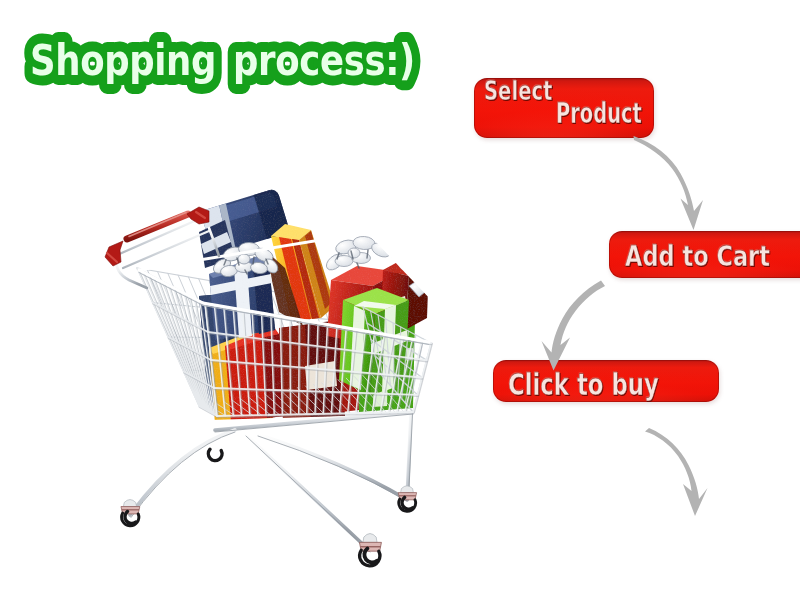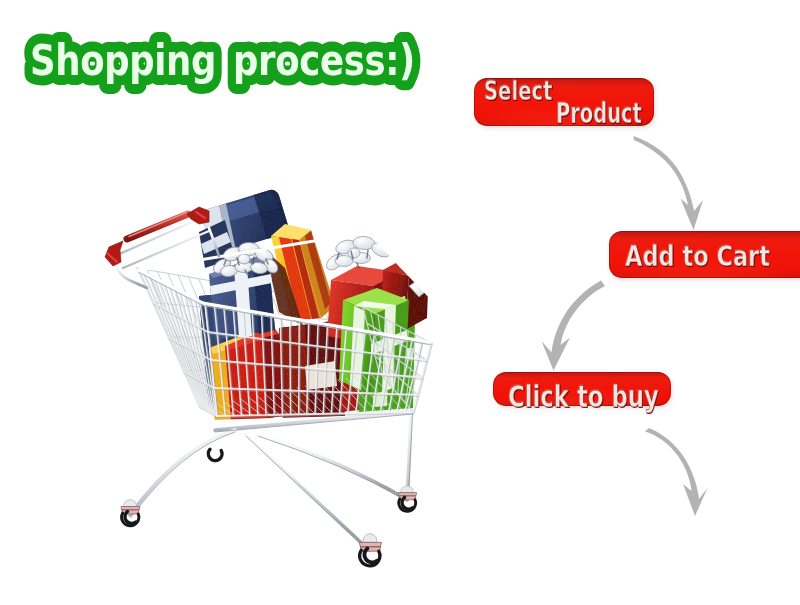--- a/index.html
+++ b/index.html
@@ -19,23 +19,23 @@
        background:
          radial-gradient(130% 150% at 45% 120%, rgba(255,42,26,0.85) 0%, rgba(250,20,8,0.35) 45%, rgba(255,0,0,0) 70%),
          linear-gradient(180deg,#a61410 0%,#d01810 5%,#ed1b0e 18%,#f01408 55%,#e51007 82%,#b50d06 100%);
        box-shadow:0 0 0 1px rgba(135,10,5,0.5) inset,
                   1px 2px 4px rgba(140,90,90,0.22);}
   .bl{position:absolute;font-family:"DejaVu Sans","Liberation Sans",sans-serif;
       font-weight:bold;color:#f7e4df;white-space:nowrap;transform-origin:0 0;line-height:1;
       -webkit-text-stroke:0.8px rgba(120,12,6,0.55);
       text-shadow:1.2px 1.4px 0.6px rgba(90,8,4,0.85), -0.6px -0.6px 0.8px rgba(255,200,190,0.35);}
 
-  #btn-select{left:461px;top:78px;width:180px;height:48px;text-align:center;}
+  #btn-select{left:461px;top:78px;width:180px;height:60px;text-align:center;}
   #btn-addcart{left:596px;top:231px;width:178px;height:47px;padding-left:28px;}
-  #btn-click{left:480px;top:372px;width:178px;height:34px;}
+  #btn-click{left:480px;top:360px;width:178px;height:42px;padding-left:48px;}
   #btn-confirm{left:600px;top:521px;width:174px;height:49px;}
 
   
   #btn-select  .bl-a{left:10px;top:0px; font-size:26.5px;transform:scaleX(0.74);}
   #btn-select  .bl-b{left:82px;top:22px;font-size:28px;transform:scaleX(0.695);}
   #btn-addcart .bl-c{left:16px;top:11px;font-size:29px;transform:scaleX(0.775);}
   #btn-click   .bl-c{left:15px;top:9px; font-size:31px;transform:scaleX(0.735);}
   #btn-confirm .bl-a{left:6px; top:0px; font-size:26.5px;transform:scaleX(0.76);}
   #btn-confirm .bl-b{left:70px;top:25px;font-size:28px;transform:scaleX(0.69);}
 </style>

